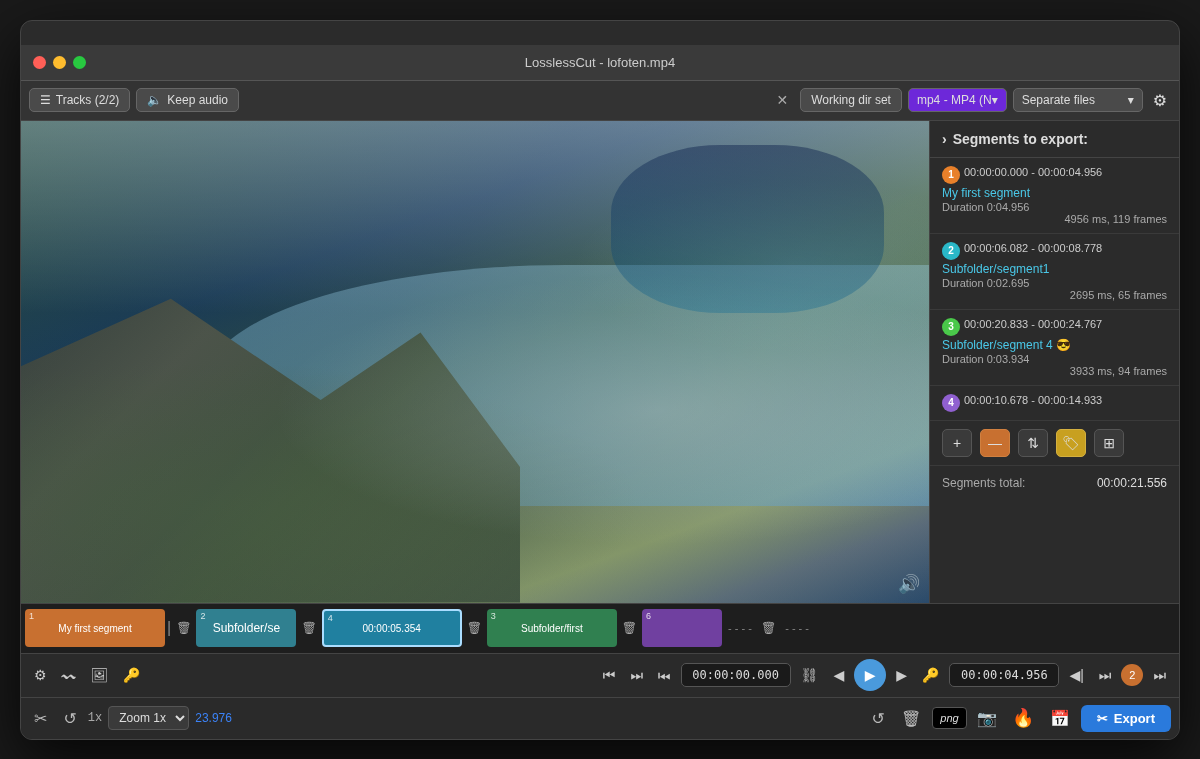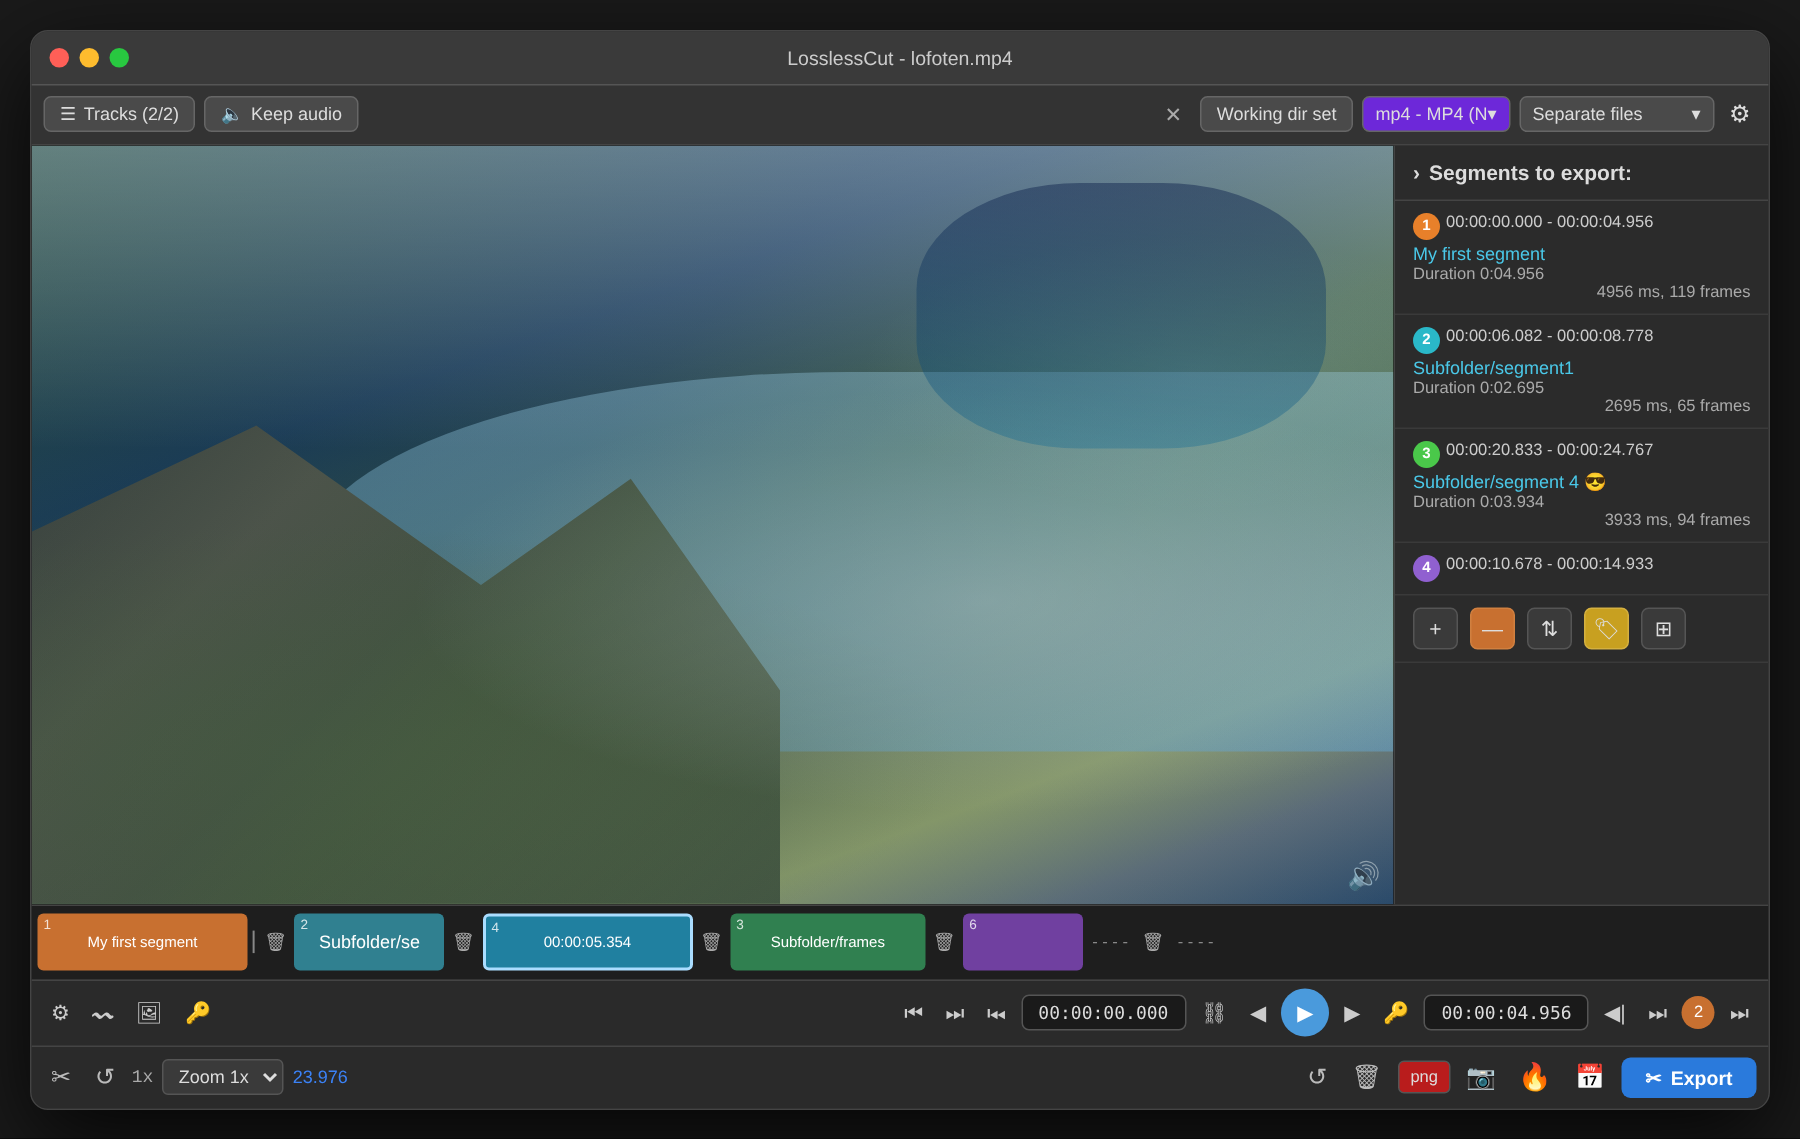--- a/index.html
+++ b/index.html
@@ -28,20 +28,21 @@
     
     .title-bar {
       background: #3a3a3a;
       height: 36px;
       display: flex;
       align-items: center;
       justify-content: center;
       position: relative;
       flex-shrink: 0;
       border-bottom: 1px solid #555;
+      margin-top: 24px;
     }
     .traffic-lights {
       position: absolute;
       left: 12px;
       display: flex;
       gap: 7px;
     }
     .traffic-light {
       width: 13px;
       height: 13px;
@@ -429,27 +430,28 @@
       padding: 3px 5px;
     }
     .orange-icon-btn {
       background: none;
       border: none;
       font-size: 18px;
       cursor: pointer;
       padding: 3px 4px;
     }
     .capture-btn {
-      background: #b91c1c;
+      background: #000000;
       border: 1px solid #555;
       border-radius: 4px;
       color: #ddd;
       font-size: 11px;
       padding: 4px 7px;
       cursor: pointer;
+      font-style: italic;
     }
     .segment-row-header {
       display: flex;
       align-items: flex-start;
     }
   </style>
 </head>
 <body>
 
 <div class="app-window">
@@ -546,20 +548,24 @@
       </div>
 
       <div class="segment-actions">
         <button class="action-btn">+</button>
         <button class="action-btn" style="background:#c87030;border-color:#d08040;">—</button>
         <button class="action-btn">⇅</button>
         <button class="action-btn yellow">🏷</button>
         <button class="action-btn">⊞</button>
       </div>
 
+      <div class="segments-total">
+        <span>Segments total:</span>
+        <span class="segments-total-value">00:00:21.556</span>
+      </div>
     </div>
   </div>
 
   <div class="timeline-area">
 
     <div class="timeline-segment seg-orange" style="width:140px;">
       <span class="seg-number">1</span>
       <span style="font-size:10px;padding:0 4px;">My first segment</span>
     </div>
     <span class="timeline-handle">|</span>
@@ -572,21 +578,21 @@
     <span class="timeline-delete">🗑</span>
 
     <div class="timeline-segment seg-cyan" style="width:140px;border:2px solid #aaddff;">
       <span class="seg-number">4</span>
       <span style="font-size:10px;padding:0 4px;">00:00:05.354</span>
     </div>
     <span class="timeline-delete">🗑</span>
 
     <div class="timeline-segment seg-green" style="width:130px;">
       <span class="seg-number">3</span>
-      <span style="font-size:10px;padding:0 4px;">Subfolder/frames</span>
+      <span style="font-size:10px;padding:0 4px;">Subfolder/first</span>
     </div>
     <span class="timeline-delete">🗑</span>
 
     <div class="timeline-segment seg-purple" style="width:80px;">
       <span class="seg-number">6</span>
     </div>
     <span style="color:#888;font-size:11px;padding:0 4px">- - - -</span>
     <span class="timeline-delete">🗑</span>
     <span style="color:#888;font-size:11px;padding:0 4px">- - - -</span>
   </div>

